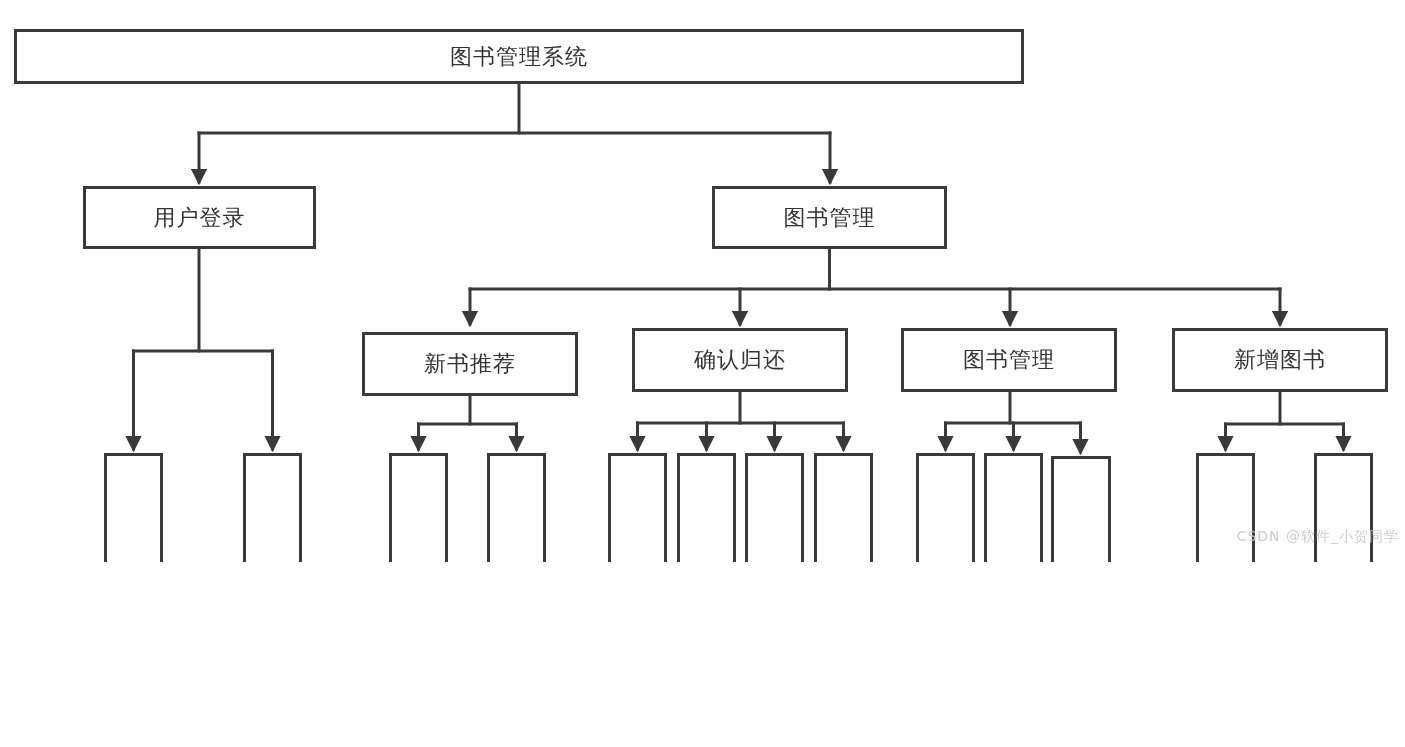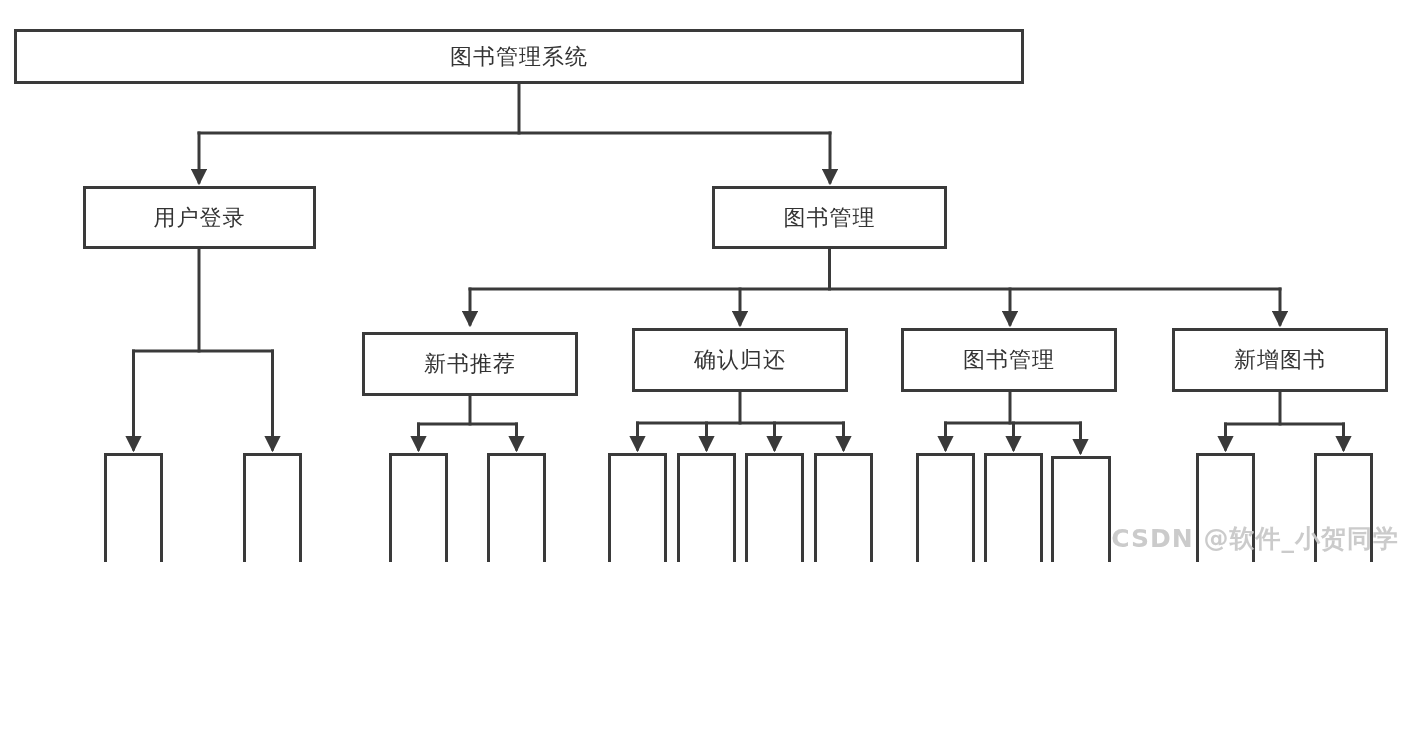--- a/index.html
+++ b/index.html
@@ -32,25 +32,24 @@
     letter-spacing:1px;
   }
   .leaf{
     writing-mode:vertical-rl;
     text-orientation:mixed;
     font-size:22px;
     letter-spacing:7px;
     line-height:1.0;
   }
   .watermark{
-    position:absolute;right:6px;bottom:7px;
-    font-size:25px;color:var(--wm);
+    position:absolute;right:6px;bottom:16px;
+    font-size:14px;color:var(--wm);
     z-index:30;letter-spacing:1px;
     opacity:.95;
-    font-weight:bold;
   }
 </style>
 </head>
 <body>
 
 <div class="canvas">
 
   <svg class="edges" width="1405" height="747" viewBox="0 0 1405 747">
     <defs>
       <marker id="ah" viewBox="0 0 10 10" refX="8" refY="5" markerWidth="5.5" markerHeight="5.5" orient="auto">

